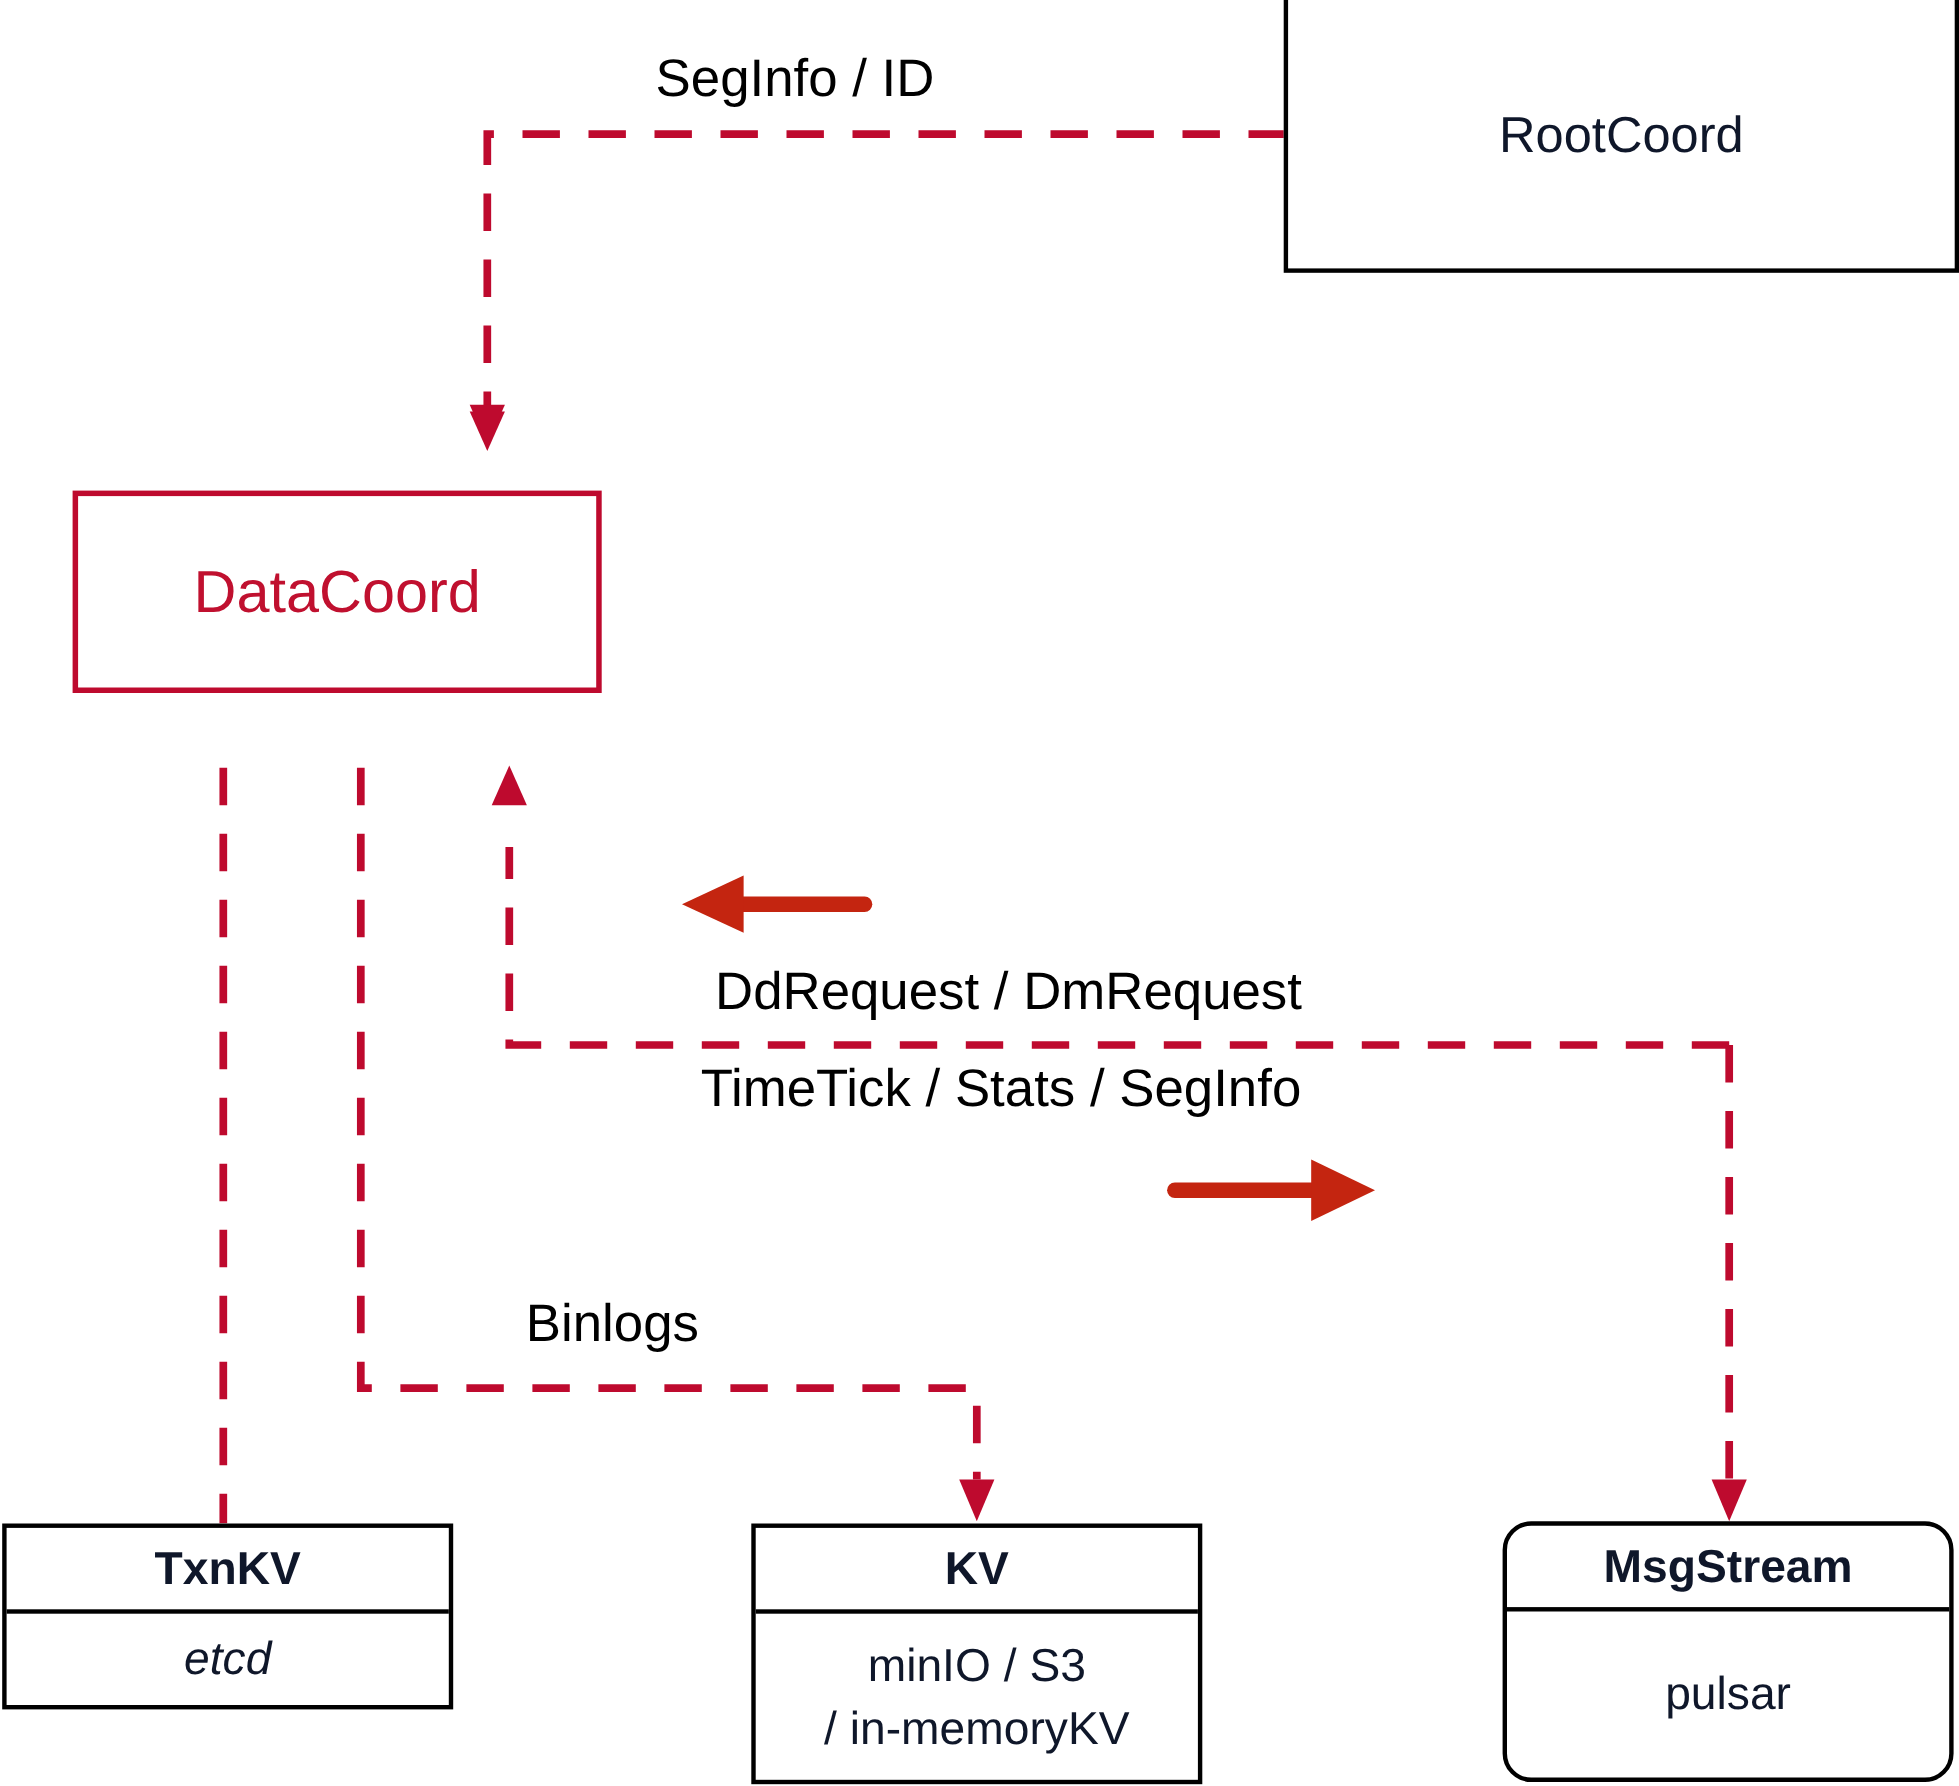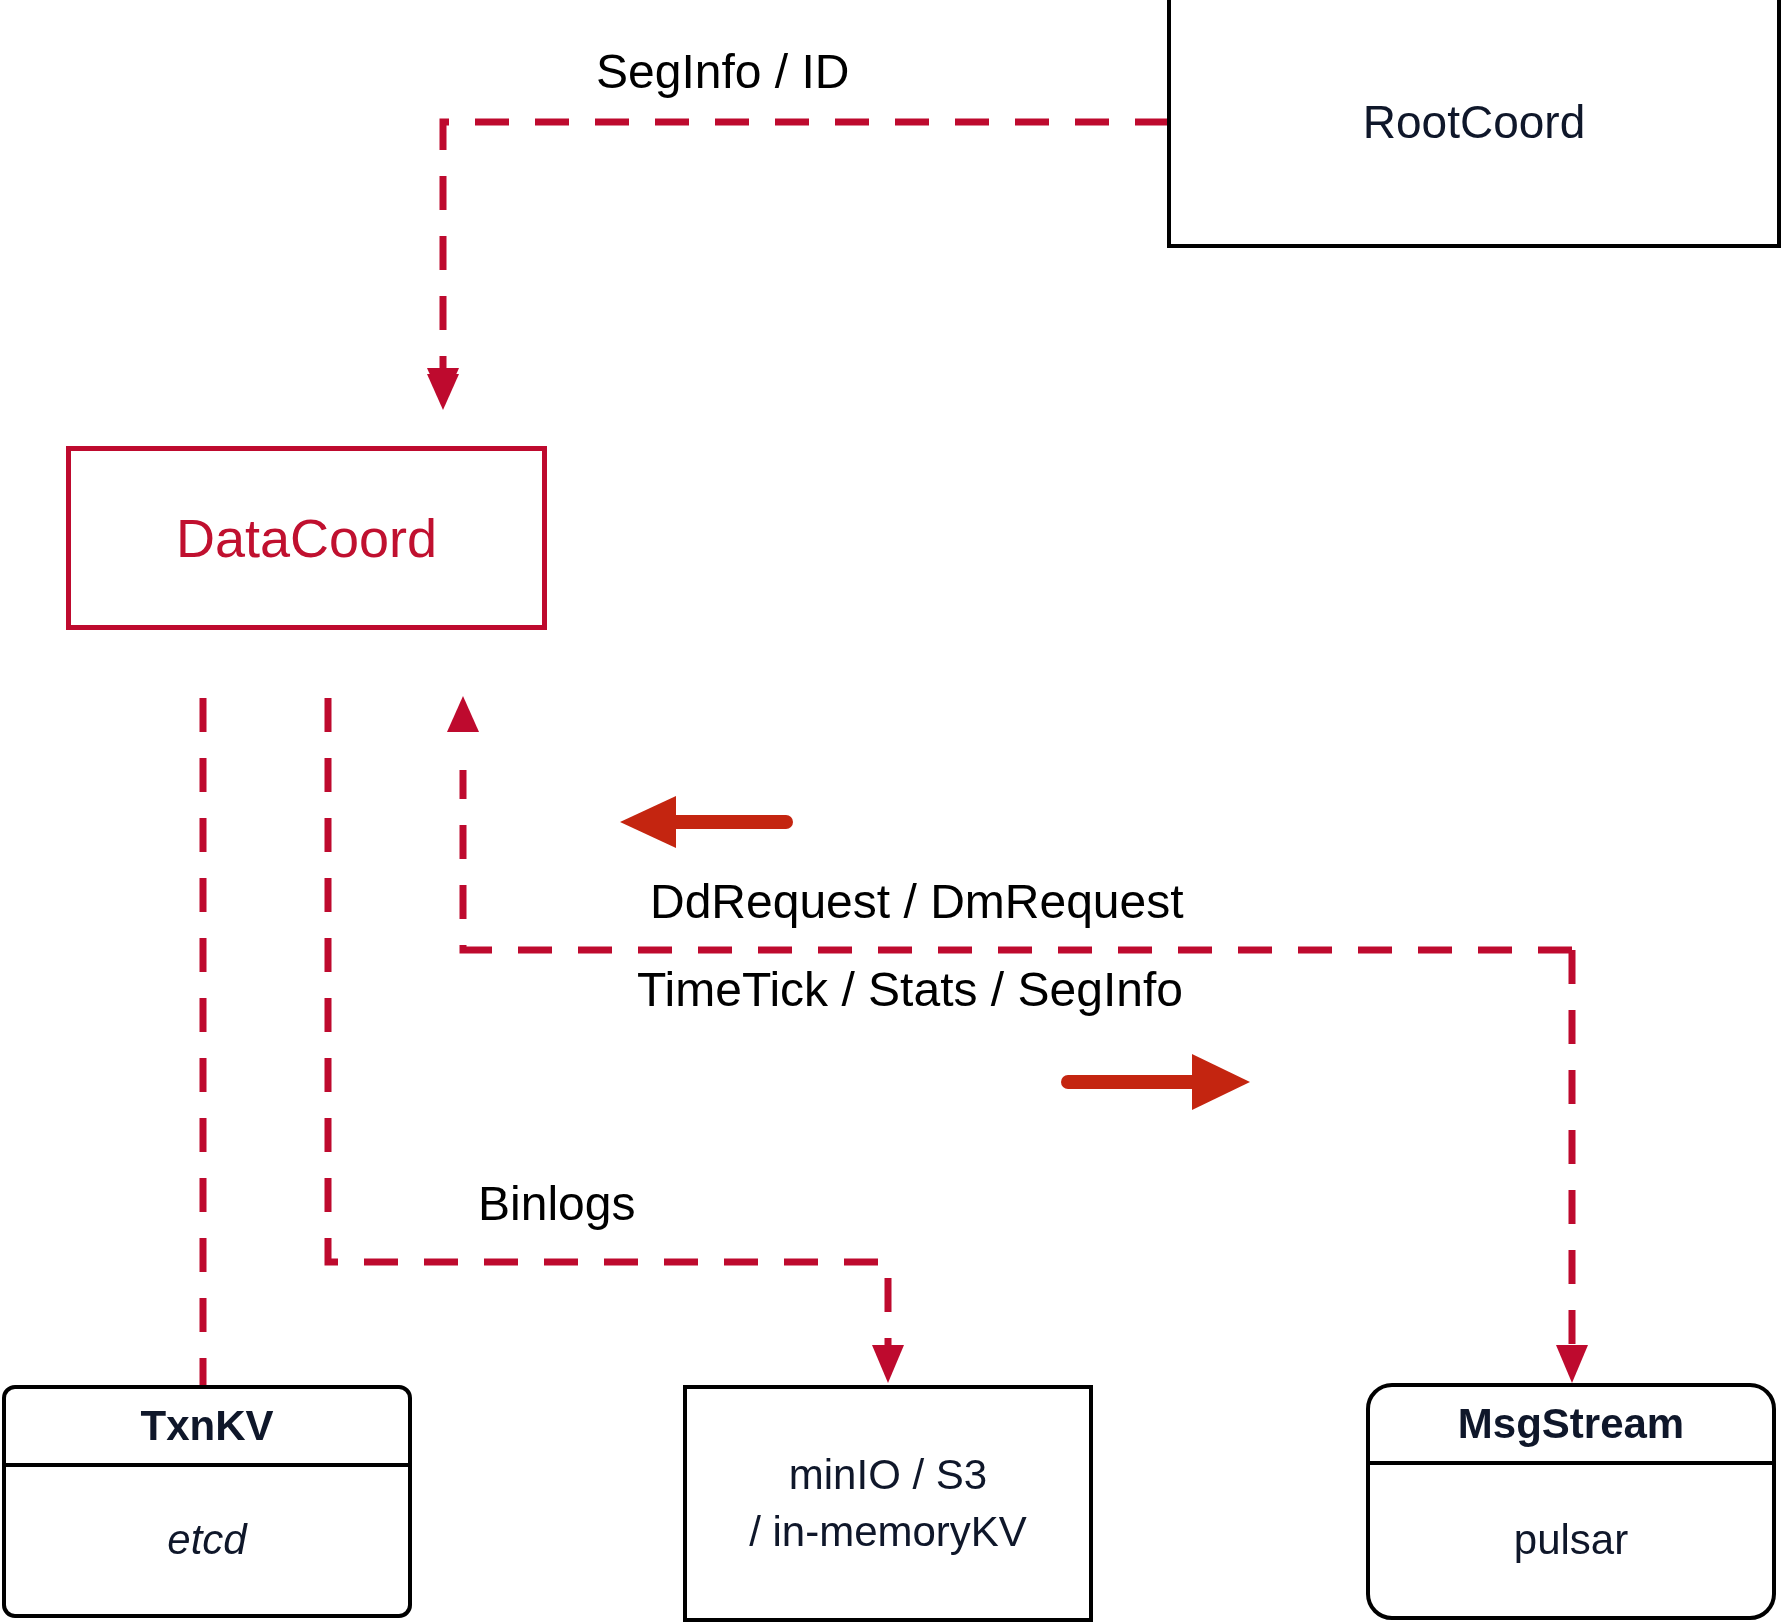--- a/index.html
+++ b/index.html
@@ -118,26 +118,27 @@
   </svg>
 
   <div class="node black" style="left:1167px; top:-4px; width:614px; height:252px; display:flex; align-items:center; justify-content:center;">
     <div class="node-title">RootCoord</div>
   </div>
 
   <div class="node red" style="left:66px; top:446px; width:481px; height:184px; display:flex; align-items:center; justify-content:center;">
     <div class="node-title red-text">DataCoord</div>
   </div>
 
-  <div class="node black" style="left:2px; top:1385px; width:410px; height:233px; display:flex; flex-direction:column;border-radius:13px;">
+  <div class="node black" style="left:2px; top:1385px; width:410px; height:169px; display:flex; flex-direction:column;">
     <div class="node-title split-head" style="height:78px;">TxnKV</div>
     <div class="node-title split-body" style="flex:1;font-style:italic;">etcd</div>
   </div>
 
   <div class="node black" style="left:683px; top:1385px; width:410px; height:237px; display:flex; flex-direction:column;">
+    <div class="node-title split-head" style="height:78px;">KV</div>
     <div class="node-title split-body" style="flex:1;align-items:center;">
       <span>minIO / S3</span>
       <span>/ in-memoryKV</span>
     </div>
   </div>
 
   <div class="node black" style="left:1366px; top:1383px; width:410px; height:237px; display:flex; flex-direction:column;border-radius:26px;">
     <div class="node-title split-head" style="height:78px;">MsgStream</div>
     <div class="node-title split-body" style="flex:1;">pulsar</div>
   </div>

